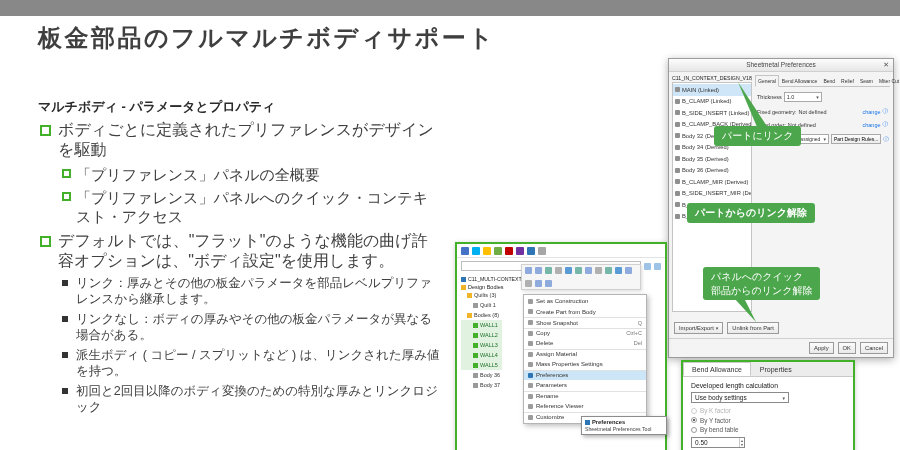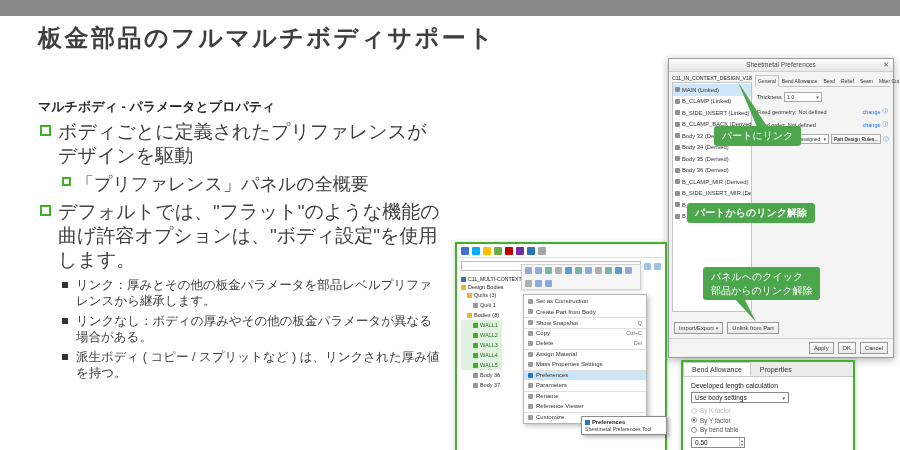--- a/index.html
+++ b/index.html
@@ -10,24 +10,24 @@
     font-family:"Liberation Sans", sans-serif; color:#3f3f3f;
   }
   
   .title { position:absolute; left:38px; top:6px; font-size:24px; font-weight:700;
            letter-spacing:2.5px; color:var(--title_gray,#3f3f3f); }
   .subtitle { position:absolute; left:38px; top:38px; font-size:17px; font-weight:700;
               font-style:italic; letter-spacing:1px; color:var(--accent_orange,#E87722); }
   .heading { position:absolute; left:38px; top:82px; font-size:13px; font-weight:700; color:#2b2b2b; }
   .bullets { position:absolute; left:38px; top:104px; width:402px; list-style:none; }
   .bullets li { position:relative; color:#404040; margin-bottom:4px; line-height:1.28; }
-  .bullets li.l1 { padding-left:20px; font-size:19px; }
+  .bullets li.l1 { padding-left:20px; font-size:16px; }
   .bullets li.l1::before { content:""; position:absolute; left:2px; top:5px; width:7px; height:7px;
                            border:2px solid var(--border_green,#43B02A); background:#fff; }
-  .bullets li.l2 { margin-left:22px; padding-left:16px; font-size:18px; }
+  .bullets li.l2 { margin-left:22px; padding-left:16px; font-size:15px; }
   .bullets li.l2::before { content:""; position:absolute; left:2px; top:4px; width:5px; height:5px;
                            border:2px solid var(--border_green,#43B02A); background:#fff; }
   .bullets li.l3 { margin-left:22px; padding-left:16px; font-size:12.5px; }
   .bullets li.l3::before { content:""; position:absolute; left:2px; top:5px; width:6px; height:6px; background:#333; }
 
   
   .pref-dialog { position:absolute; left:668px; top:42px; width:226px; height:300px;
                  background:#f4f4f4; border:1px solid #9c9c9c; box-shadow:0 2px 8px rgba(0,0,0,.3);
                  font-size:6px; color:#333; z-index:1; }
   .dlg-titlebar { height:13px; background:linear-gradient(#fdfdfd,#e6e6e6); border-bottom:1px solid #cfcfcf;
@@ -143,24 +143,26 @@
 
 <div class="slide">
 
   <h1 class="title">板金部品のフルマルチボディサポート</h1>
   <h3 class="heading">マルチボディ - パラメータとプロパティ</h3>
 
   <ul class="bullets">
 
   <li class="bullet l1">ボディごとに定義されたプリファレンスがデザインを駆動</li>
       <li class="bullet l2">「プリファレンス」パネルの全概要</li>
+      <li class="bullet l2">「プリファレンス」パネルへのクイック・コンテキスト・アクセス</li>
       <li class="bullet l1">デフォルトでは、"フラット"のような機能の曲げ許容オプションは、"ボディ設定"を使用します。</li>
       <li class="bullet l3">リンク：厚みとその他の板金パラメータを部品レベルプリファレンスから継承します。</li>
       <li class="bullet l3">リンクなし：ボディの厚みやその他の板金パラメータが異なる場合がある。</li>
       <li class="bullet l3">派生ボディ ( コピー / スプリットなど ) は、リンクされた厚み値を持つ。</li>
+      <li class="bullet l3">初回と2回目以降のボディ変換のための特別な厚みとリンクロジック</li>
     </ul>
 
   <div class="pref-dialog">
     <div class="dlg-titlebar">
       <span>Sheetmetal Preferences</span>
       <span class="dlg-close">✕</span>
     </div>
     <div class="dlg-body">
       <div class="dlg-left">
         <div class="dlg-root">C11_IN_CONTEXT_DESIGN_V18_5_F_J</div>

